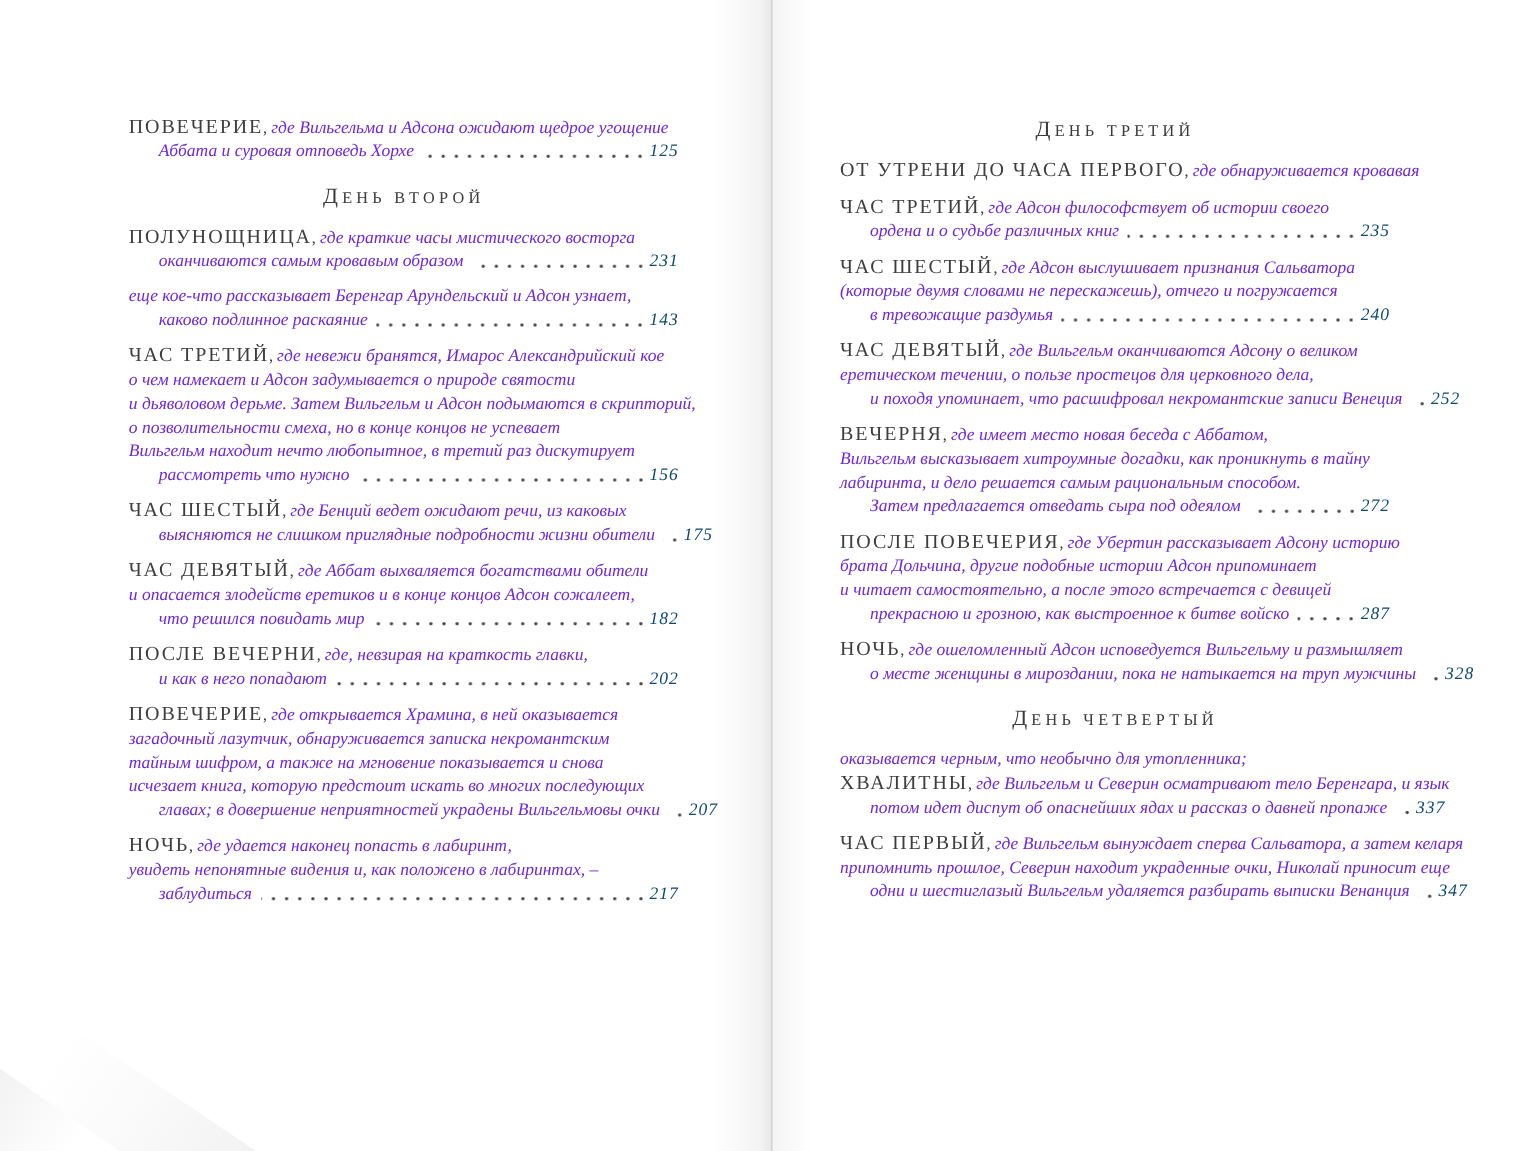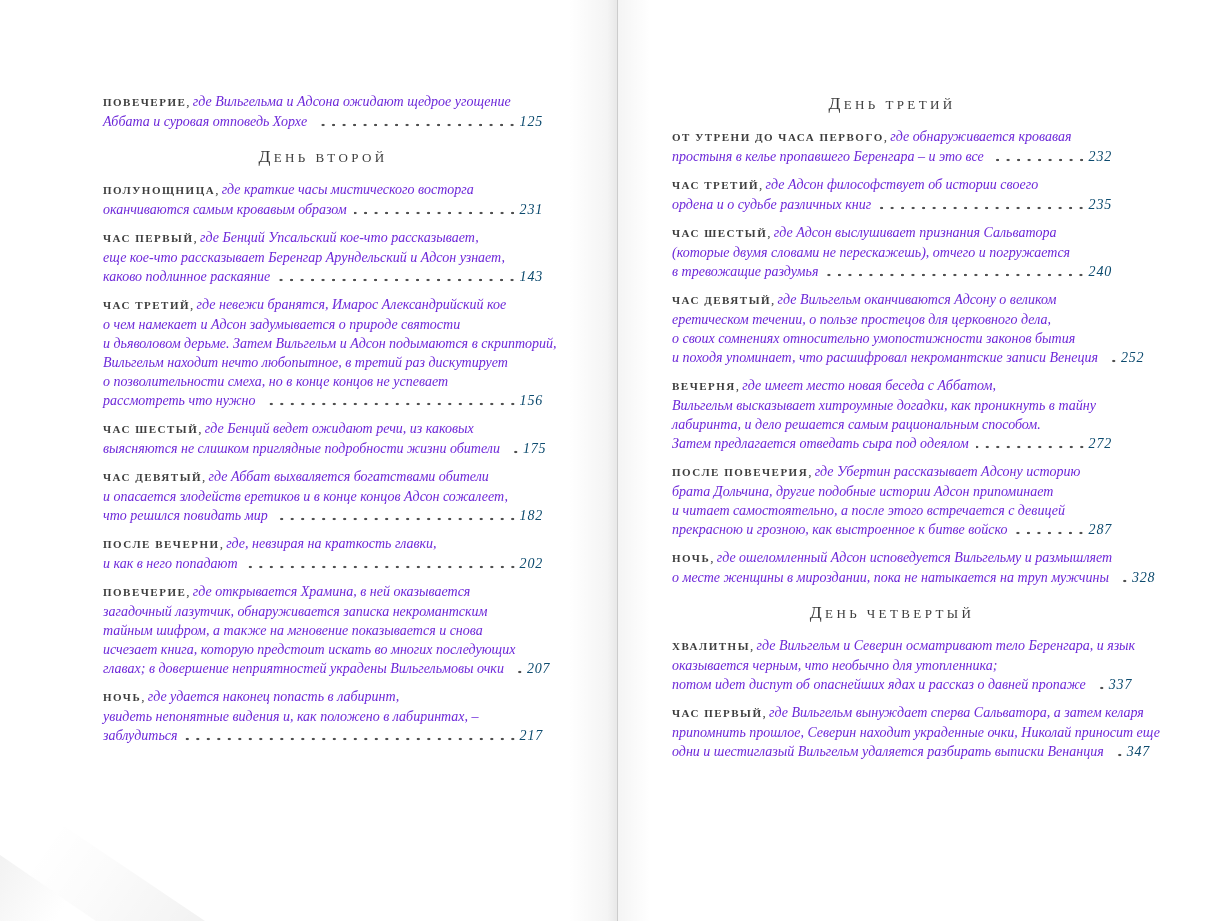--- a/index.html
+++ b/index.html
@@ -32,28 +32,27 @@
   .h-cap  { font-size: 17.5px; letter-spacing: 3.4px; }
   .h-rest { font-size: 13px;   letter-spacing: 3.4px; }
 
   
   .entry {
     margin: 0 0 9px 0;
     font-size: 14px;
     line-height: 19px;
   }
   .line { white-space: nowrap; }
-  .line.last { display: flex; }
+  .line.last { display: flex; margin-left: 24px; }
   .line.last .txt { flex: 0 0 auto; }
   .lead {
     font-style: normal;
-    font-size: 11px;
+    font-size: 16px;
     letter-spacing: 1.5px;
     color: #3e3e3e;
-    font-weight: bold;
   }
   .sep { font-style: normal; font-size: 13px; color: #3e3e3e; }
   .txt { font-style: italic; color: #6d28d9; }
   .leader {
     flex: 1 1 auto;
     min-width: 14px;
     margin: 0 2px 0 7px;
     background-image: radial-gradient(circle, #4c4c4c 1.05px, rgba(0,0,0,0) 1.55px);
     background-size: 10.5px 4px;
     background-repeat: repeat-x;
@@ -112,34 +111,33 @@
     <div class="day-heading"><span class="h-cap">Д</span><span class="h-rest">ЕНЬ ВТОРОЙ</span></div>
     <div class="entry">
       <div class="line"><span class="lead">ПОЛУНОЩНИЦА</span><span class="sep">,&nbsp;</span><span class="txt">где краткие часы мистического восторга</span></div>
       <div class="line last">
         <span class="txt">оканчиваются самым кровавым образом</span>
         <span class="leader"></span>
         <span class="pagenum">231</span>
       </div>
     </div>
     <div class="entry">
-      <div class="line"><span class="lead">ЧАС ПЕРВЫЙ</span><span class="sep">,&nbsp;</span><span class="txt">где Бенций Упсальский кое-что рассказывает,</span></div>
       <div class="line"><span class="txt">еще кое-что рассказывает Беренгар Арундельский и Адсон узнает,</span></div>
       <div class="line last">
         <span class="txt">каково подлинное раскаяние</span>
         <span class="leader"></span>
         <span class="pagenum">143</span>
       </div>
     </div>
     <div class="entry">
       <div class="line"><span class="lead">ЧАС ТРЕТИЙ</span><span class="sep">,&nbsp;</span><span class="txt">где невежи бранятся, Имарос Александрийский кое</span></div>
       <div class="line"><span class="txt">о чем намекает и Адсон задумывается о природе святости</span></div>
       <div class="line"><span class="txt">и дьяволовом дерьме. Затем Вильгельм и Адсон подымаются в скрипторий,</span></div>
+      <div class="line"><span class="txt">о позволительности смеха, но в конце концов не успевает</span></div>
       <div class="line"><span class="txt">Вильгельм находит нечто любопытное, в третий раз дискутирует</span></div>
-      <div class="line"><span class="txt">о позволительности смеха, но в конце концов не успевает</span></div>
       <div class="line last">
         <span class="txt">рассмотреть что нужно</span>
         <span class="leader"></span>
         <span class="pagenum">156</span>
       </div>
     </div>
     <div class="entry">
       <div class="line"><span class="lead">ЧАС ШЕСТЫЙ</span><span class="sep">,&nbsp;</span><span class="txt">где Бенций ведет ожидают речи, из каковых</span></div>
       <div class="line last">
         <span class="txt">выясняются не слишком приглядные подробности жизни обители</span>
@@ -182,25 +180,20 @@
         <span class="txt">заблудиться</span>
         <span class="leader"></span>
         <span class="pagenum">217</span>
       </div>
     </div>
   </div>
 <div class="col col-right">
     <div class="day-heading"><span class="h-cap">Д</span><span class="h-rest">ЕНЬ ТРЕТИЙ</span></div>
     <div class="entry">
       <div class="line"><span class="lead">ОТ УТРЕНИ ДО ЧАСА ПЕРВОГО</span><span class="sep">,&nbsp;</span><span class="txt">где обнаруживается кровавая</span></div>
-      <div class="line last">
-        <span class="txt">простыня в келье пропавшего Беренгара – и это все</span>
-        <span class="leader"></span>
-        <span class="pagenum">232</span>
-      </div>
     </div>
     <div class="entry">
       <div class="line"><span class="lead">ЧАС ТРЕТИЙ</span><span class="sep">,&nbsp;</span><span class="txt">где Адсон философствует об истории своего</span></div>
       <div class="line last">
         <span class="txt">ордена и о судьбе различных книг</span>
         <span class="leader"></span>
         <span class="pagenum">235</span>
       </div>
     </div>
     <div class="entry">
@@ -208,21 +201,20 @@
       <div class="line"><span class="txt">(которые двумя словами не перескажешь), отчего и погружается</span></div>
       <div class="line last">
         <span class="txt">в тревожащие раздумья</span>
         <span class="leader"></span>
         <span class="pagenum">240</span>
       </div>
     </div>
     <div class="entry">
       <div class="line"><span class="lead">ЧАС ДЕВЯТЫЙ</span><span class="sep">,&nbsp;</span><span class="txt">где Вильгельм оканчиваются Адсону о великом</span></div>
       <div class="line"><span class="txt">еретическом течении, о пользе простецов для церковного дела,</span></div>
-      <div class="line"><span class="txt">о своих сомнениях относительно умопостижности законов бытия</span></div>
       <div class="line last">
         <span class="txt">и походя упоминает, что расшифровал некромантские записи Венеция</span>
         <span class="leader"></span>
         <span class="pagenum">252</span>
       </div>
     </div>
     <div class="entry">
       <div class="line"><span class="lead">ВЕЧЕРНЯ</span><span class="sep">,&nbsp;</span><span class="txt">где имеет место новая беседа с Аббатом,</span></div>
       <div class="line"><span class="txt">Вильгельм высказывает хитроумные догадки, как проникнуть в тайну</span></div>
       <div class="line"><span class="txt">лабиринта, и дело решается самым рациональным способом.</span></div>
@@ -245,22 +237,22 @@
     <div class="entry">
       <div class="line"><span class="lead">НОЧЬ</span><span class="sep">,&nbsp;</span><span class="txt">где ошеломленный Адсон исповедуется Вильгельму и размышляет</span></div>
       <div class="line last">
         <span class="txt">о месте женщины в мироздании, пока не натыкается на труп мужчины</span>
         <span class="leader"></span>
         <span class="pagenum">328</span>
       </div>
     </div>
     <div class="day-heading"><span class="h-cap">Д</span><span class="h-rest">ЕНЬ ЧЕТВЕРТЫЙ</span></div>
     <div class="entry">
+      <div class="line"><span class="txt">оказывается черным, что необычно для утопленника;</span></div>
       <div class="line"><span class="lead">ХВАЛИТНЫ</span><span class="sep">,&nbsp;</span><span class="txt">где Вильгельм и Северин осматривают тело Беренгара, и язык</span></div>
-      <div class="line"><span class="txt">оказывается черным, что необычно для утопленника;</span></div>
       <div class="line last">
         <span class="txt">потом идет диспут об опаснейших ядах и рассказ о давней пропаже</span>
         <span class="leader"></span>
         <span class="pagenum">337</span>
       </div>
     </div>
     <div class="entry">
       <div class="line"><span class="lead">ЧАС ПЕРВЫЙ</span><span class="sep">,&nbsp;</span><span class="txt">где Вильгельм вынуждает сперва Сальватора, а затем келаря</span></div>
       <div class="line"><span class="txt">припомнить прошлое, Северин находит украденные очки, Николай приносит еще</span></div>
       <div class="line last">

